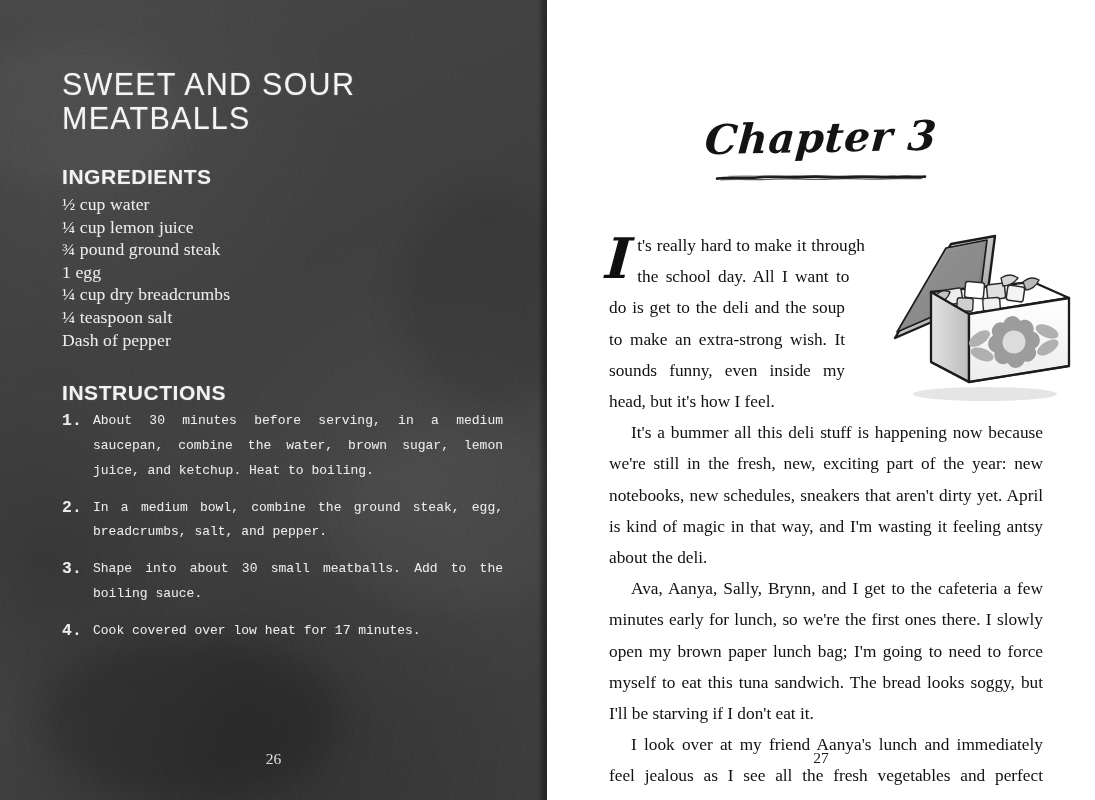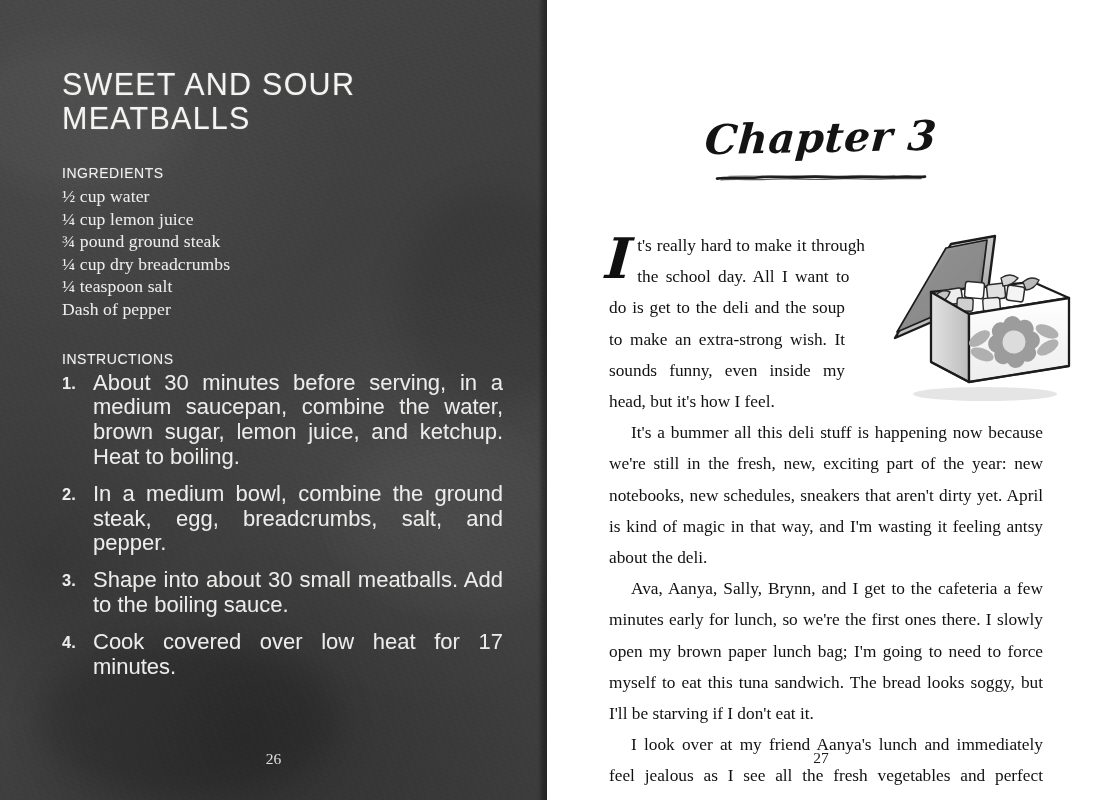--- a/index.html
+++ b/index.html
@@ -71,22 +71,22 @@
     font-size: 30.5px;
     font-weight: 400;
     letter-spacing: 1.25px;
     margin: 0 0 30px 0;
     line-height: 1.1;
     text-shadow: 0 0 2px rgba(255,255,255,0.20);
   }
   .section-head {
     color: #f2f2f0;
     font-family: "Liberation Sans", sans-serif;
-    font-size: 14px;
-    font-weight: 400;
+    font-size: 21px;
+    font-weight: 700;
     letter-spacing: 0.55px;
     margin: 0 0 4px 0;
     text-shadow: 0 0 1.5px rgba(255,255,255,0.22);
   }
   .ing-list {
     list-style: none;
     margin: 0 0 30px 0;
     padding: 0;
   }
   .ing-list li {
@@ -100,22 +100,22 @@
   .steps {
     list-style: none;
     margin: 4px 0 0 0;
     padding: 0;
     counter-reset: stepnum;
   }
   .steps li {
     position: relative;
     counter-increment: stepnum;
     color: #ececeb;
-    font-family: Liberation Sans, sans-serif;
-    font-size: 22px;
+    font-family: Liberation Mono, monospace;
+    font-size: 13px;
     line-height: 24.8px;
     text-align: justify;
     padding-left: 31px;
     margin-bottom: 12px;
     text-shadow: 0 0 1px rgba(255,255,255,0.13);
   }
   .steps li:last-child { margin-bottom: 0; }
   .steps li::before {
     content: counter(stepnum) ".";
     position: absolute;
@@ -232,20 +232,21 @@
     <div class="chalk-smudge" style="top:190px;left:400px;width:190px;height:220px;background:rgba(0,0,0,0.10);"></div>
 
     <div class="recipe-inner">
       <h1 class="recipe-title">SWEET AND SOUR MEATBALLS</h1>
 
       <h2 class="section-head">INGREDIENTS</h2>
       <ul class="ing-list">
         <li>½ cup water</li>
         <li>¼ cup lemon juice</li>
         <li>¾ pound ground steak</li>
+        <li>1 egg</li>
         <li>¼ cup dry breadcrumbs</li>
         <li>¼ teaspoon salt</li>
         <li>Dash of pepper</li>
       </ul>
 
       <h2 class="section-head">INSTRUCTIONS</h2>
       <ol class="steps">
         <li>About 30 minutes before serving, in a medium saucepan, combine the water, brown sugar, lemon juice, and ketchup. Heat to boiling.</li>
         <li>In a medium bowl, combine the ground steak, egg, breadcrumbs, salt, and pepper.</li>
         <li>Shape into about 30 small meatballs. Add to the boiling sauce.</li>

